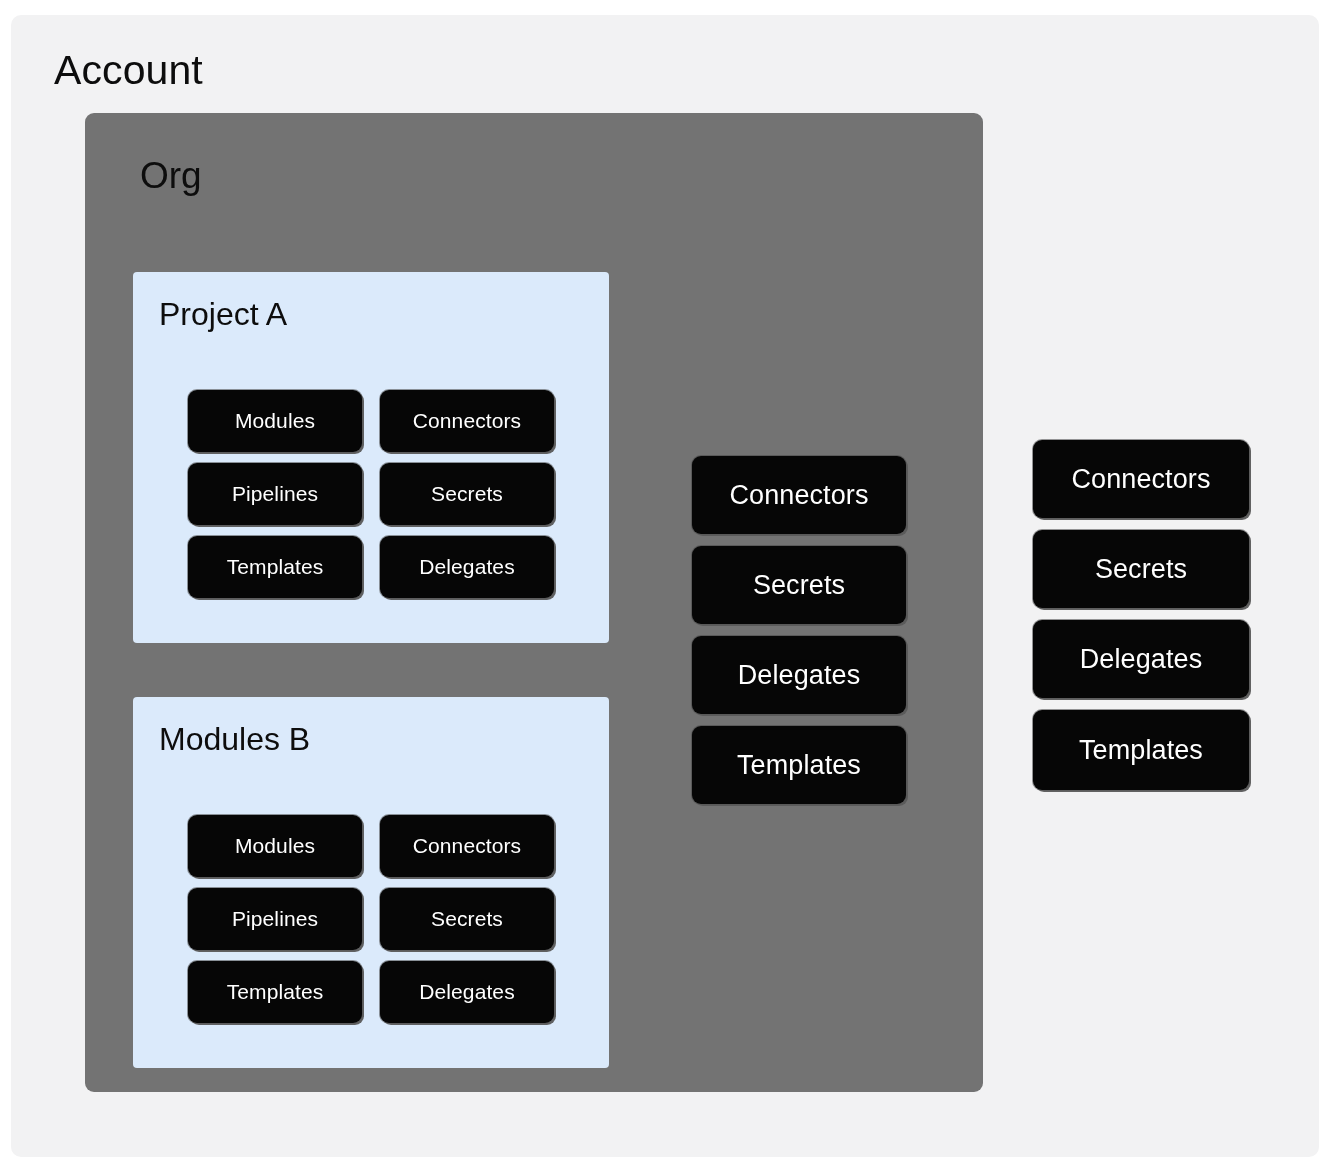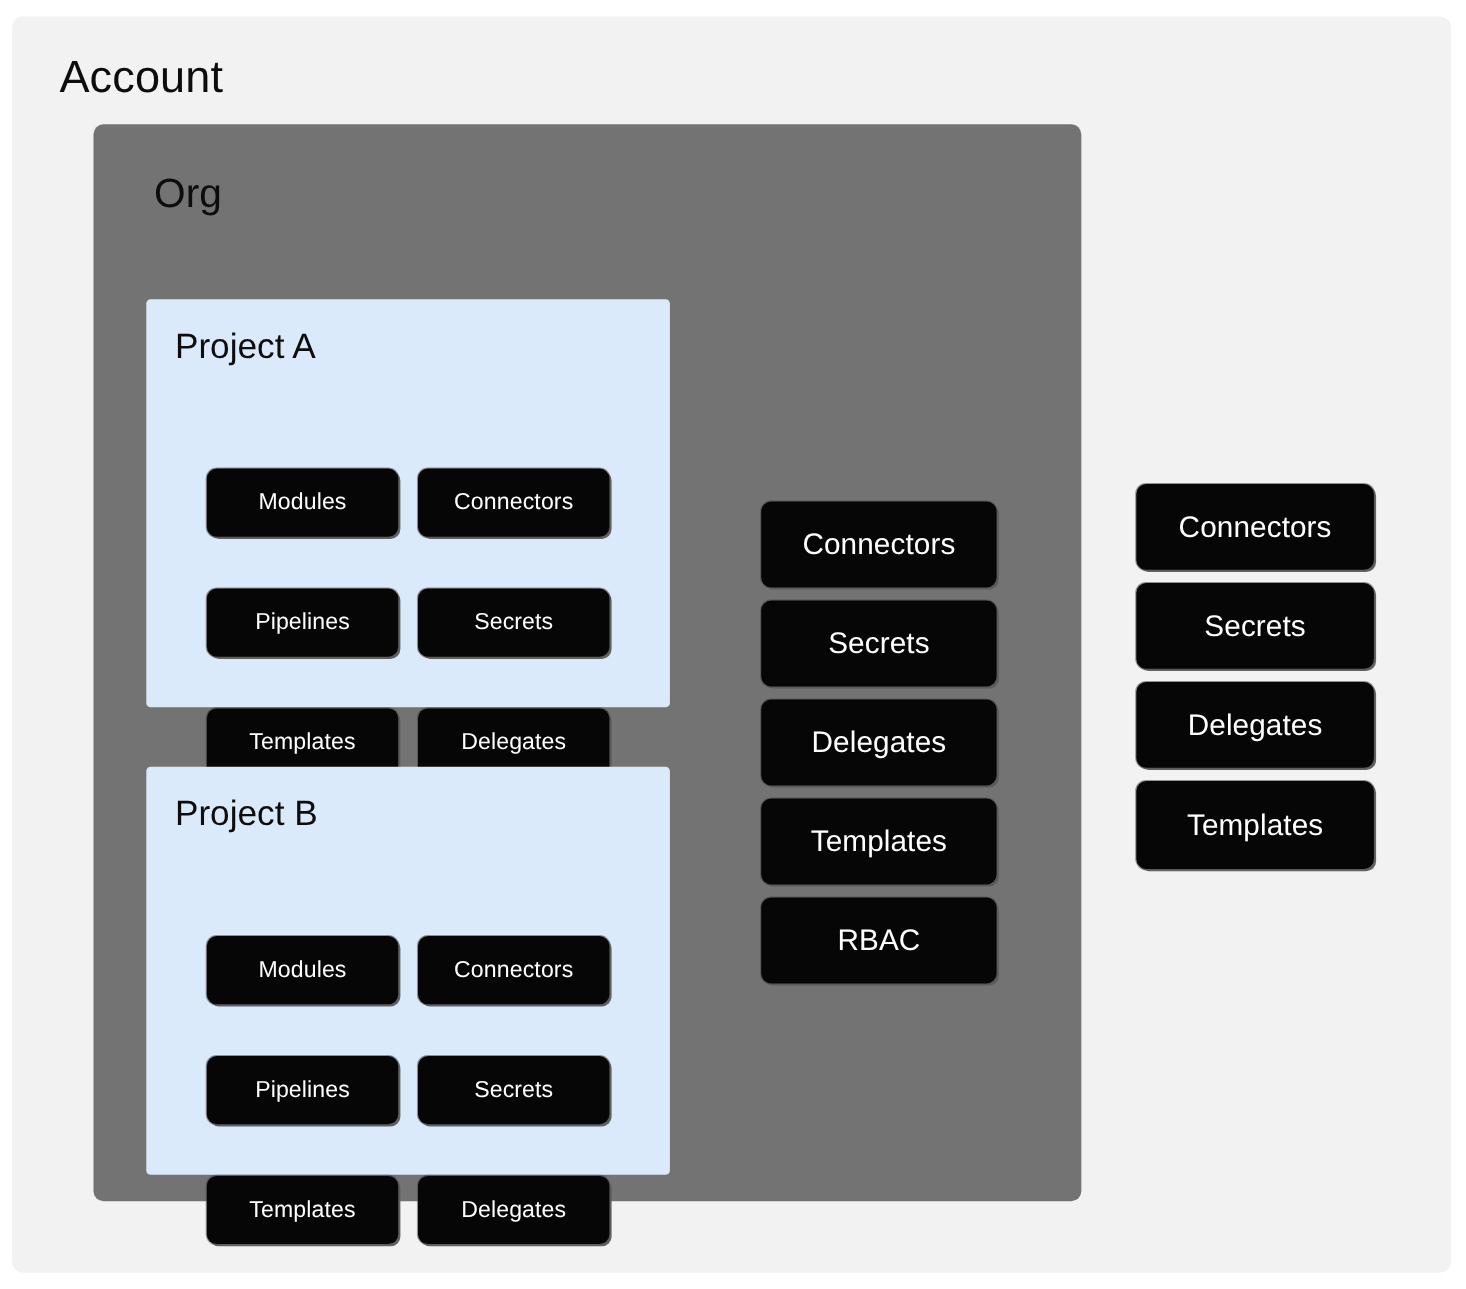--- a/index.html
+++ b/index.html
@@ -115,21 +115,20 @@
     box-sizing: border-box;
     box-shadow: 2px 2px 0 0 rgba(90,90,90,0.95),
                 0 0 0 1px rgba(70,70,70,0.55);
     text-align: center;
     user-select: none;
   }
   .chip-sm {
     height: 62px;
     font-size: 21px;
     letter-spacing: 0.1px;
-    margin-top: 36px;
   }
   .chip-lg {
     height: 78px;
     font-size: 27px;
     letter-spacing: 0.1px;
   }
 
   
   .org-chip-column {
     position: absolute;
@@ -173,37 +172,36 @@
           <div class="chip chip-sm">Modules</div>
           <div class="chip chip-sm">Connectors</div>
           <div class="chip chip-sm">Pipelines</div>
           <div class="chip chip-sm">Secrets</div>
           <div class="chip chip-sm">Templates</div>
           <div class="chip chip-sm">Delegates</div>
         </div>
       </div>
 
       <div class="project-container project-b">
-        <div class="project-title">Project B</div>
+        <div class="project-title">Modules B</div>
         <div class="project-grid">
           <div class="chip chip-sm">Modules</div>
           <div class="chip chip-sm">Connectors</div>
           <div class="chip chip-sm">Pipelines</div>
           <div class="chip chip-sm">Secrets</div>
           <div class="chip chip-sm">Templates</div>
           <div class="chip chip-sm">Delegates</div>
         </div>
       </div>
 
       <div class="org-chip-column">
         <div class="chip chip-lg">Connectors</div>
         <div class="chip chip-lg">Secrets</div>
         <div class="chip chip-lg">Delegates</div>
         <div class="chip chip-lg">Templates</div>
-        <div class="chip chip-lg">RBAC</div>
       </div>
 
     </div>
 
     <div class="account-chip-column">
       <div class="chip chip-lg">Connectors</div>
       <div class="chip chip-lg">Secrets</div>
       <div class="chip chip-lg">Delegates</div>
       <div class="chip chip-lg">Templates</div>
     </div>

